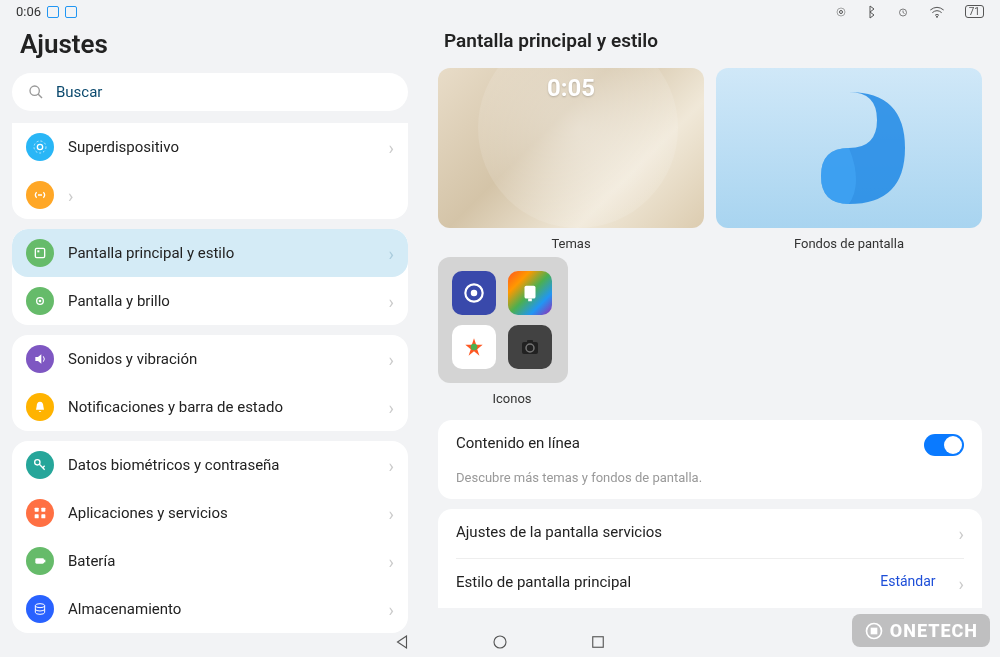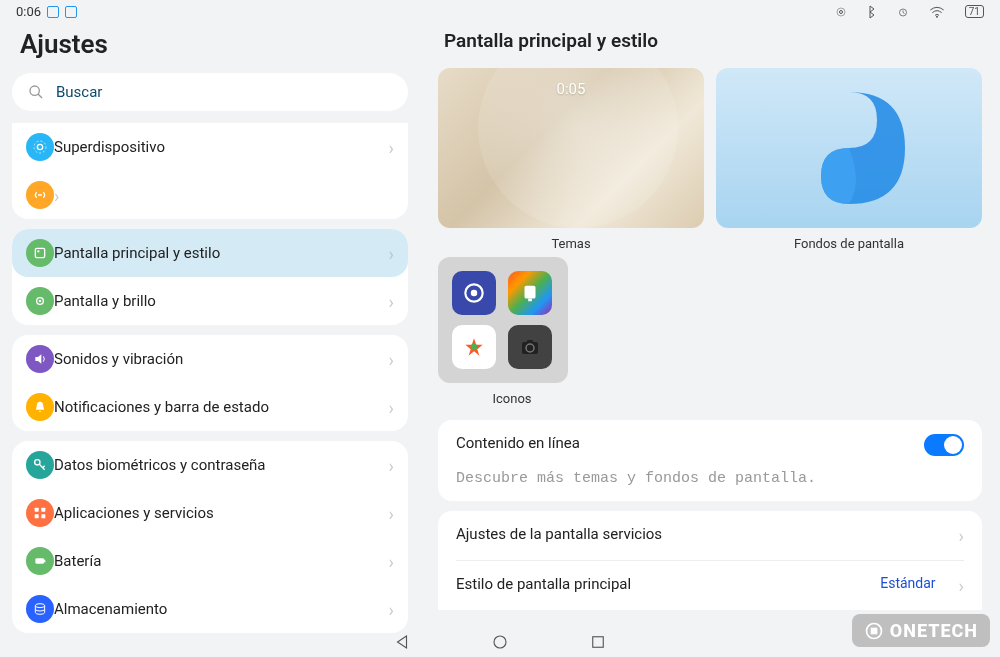--- a/index.html
+++ b/index.html
@@ -13,51 +13,51 @@
 
 .container { display: flex; height: calc(100% - 26px); }
 .sidebar { width: 420px; padding: 0 12px 8px 12px; overflow: hidden; }
 .sidebar h1 { font-size: 26px; font-weight: 600; padding: 6px 8px 14px 8px; color: #222; }
 
 .search-box { background: #fff; border-radius: 22px; padding: 10px 16px; display: flex; align-items: center; gap: 12px; margin-bottom: 12px; color: #0c4a6e; font-size: 15px; }
 .search-icon-svg { width: 16px; height: 16px; }
 
 .card-group { background: #fff; border-radius: 16px; margin-bottom: 10px; overflow: hidden; }
 .card-group.partial-top { border-top-left-radius: 0; border-top-right-radius: 0; }
-.menu-item { display: flex; align-items: center; padding: 10px 14px; cursor: pointer; position: relative; }
+.menu-item { display: flex; align-items: center; padding: 10px 14px; gap: 14px; cursor: pointer; position: relative; }
 .menu-item.selected { background: #d4ebf6; border-radius: 16px; margin: 0; }
 .menu-icon { width: 28px; height: 28px; border-radius: 50%; display: flex; align-items: center; justify-content: center; flex-shrink: 0; }
 .menu-label { flex: 1; font-size: 15px; color: #222; }
 .chevron { color: #ccc; font-size: 18px; }
 .menu-item.selected .chevron { color: #aaccdd; }
 
 .main { flex: 1; padding: 0 18px 8px 18px; overflow: hidden; }
 .main h2 { font-size: 19px; font-weight: 600; padding: 6px 6px 16px 6px; color: #222; }
 
 .tiles { display: flex; gap: 12px; margin-bottom: 6px; }
 .tile { flex: 1; text-align: center; }
 .tile-img { width: 100%; height: 160px; border-radius: 12px; margin-bottom: 8px; position: relative; overflow: hidden; }
 .tile-label { font-size: 13px; color: #333; }
 
 .theme-preview { background: linear-gradient(135deg, #e8dcc8 0%, #d4c4a8 40%, #f0e8d8 70%, #dcccb0 100%); }
 .theme-preview::before, .theme-preview::after { content:""; position:absolute; border-radius:50%; }
 .theme-preview::before { width:200px; height:200px; background: radial-gradient(circle, rgba(255,255,255,0.4), transparent); top:-40px; left:40px; }
-.theme-clock { position:absolute; top:12px; left:50%; transform:translateX(-50%); color:#fff; font-size:15px; font-weight:400; text-shadow:0 1px 2px rgba(0,0,0,0.2); }
+.theme-clock { position:absolute; top:6px; left:50%; transform:translateX(-50%); color:#fff; font-size:24px; font-weight:700; text-shadow:0 1px 2px rgba(0,0,0,0.2); }
 .wallpaper-preview { background: linear-gradient(180deg, #d0e8f8 0%, #a8d4f0 100%); display:flex; align-items:center; justify-content:center; }
 .wallpaper-preview svg { width: 140px; height: 140px; }
 
 .icons-tile { width: 130px; height: 126px; background: #d4d4d4; border-radius: 12px; padding: 14px; display: grid; grid-template-columns: 1fr 1fr; gap: 10px; margin-bottom: 8px; }
 .app-icon { width: 44px; height: 44px; border-radius: 10px; display:flex; align-items:center; justify-content:center; }
 .icons-wrap { text-align: center; margin-bottom: 14px; }
 
 .settings-list { background: #fff; border-radius: 14px; overflow: hidden; position: relative; }
 .settings-list.second { border-bottom-left-radius: 0; border-bottom-right-radius: 0; }
 .setting-row { display: flex; align-items: flex-start; padding: 14px 18px; font-size: 15px; color: #222; }
 .setting-row .spacer { flex: 1; }
-.setting-sub { padding: 0 18px 14px 18px; font-size: 15px; color: #999; font-family: Liberation Mono, monospace; }
+.setting-sub { padding: 0 18px 14px 18px; font-size: 13px; color: #999; }
 .setting-value { color: #1d4ed8; font-size: 14px; margin-right: 23px; }
 
 .toggle { width: 40px; height: 22px; background: #0a7aff; border-radius: 11px; position: relative; }
 .toggle::after { content:""; position:absolute; width:18px; height:18px; background:#fff; border-radius:50%; top:2px; right:2px; }
 
 .nav-bar { position: absolute; bottom: 6px; left: 50%; transform: translateX(-50%); display: flex; gap: 80px; align-items: center; }
 .nav-btn { width: 18px; height: 18px; }
 
 .watermark { position: absolute; bottom: 10px; right: 10px; background: rgba(140,140,140,0.5); color: #fff; padding: 6px 12px; border-radius: 8px; font-size: 18px; font-weight: 800; letter-spacing: 1px; display:flex; align-items:center; gap:6px; }
 .watermark svg { width:20px; height:20px; }

